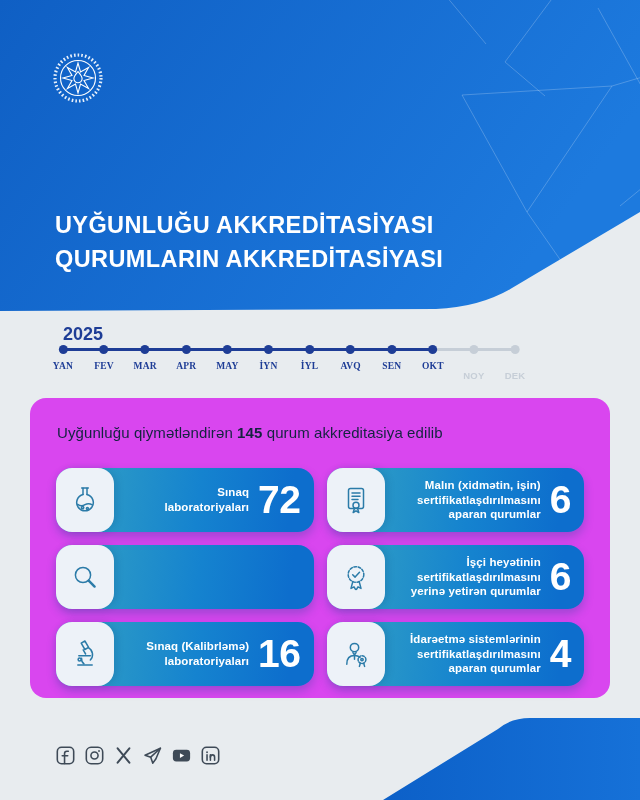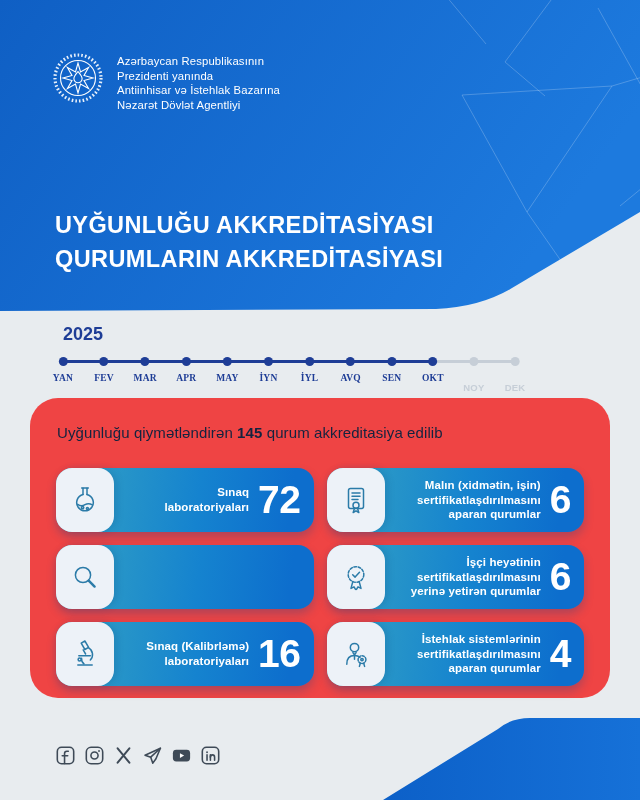--- a/index.html
+++ b/index.html
@@ -9,34 +9,34 @@
     font-family:"Liberation Sans", sans-serif;
   }
   svg{display:block;}
   
   .header-svg{position:absolute;top:0;left:0;}
   .brand{position:absolute;top:52px;left:52px;display:flex;gap:13px;align-items:flex-start;}
   .brand-text{color:#ffffff;font-size:11.3px;line-height:14.6px;font-weight:500;letter-spacing:.15px;padding-top:2px;}
   .title{position:absolute;left:55px;top:208px;color:#ffffff;font-size:23.5px;font-weight:700;line-height:34px;letter-spacing:.4px;}
   
   .timeline{position:absolute;left:63px;top:324px;width:452px;}
-  .tl-year{font-size:18px;font-weight:700;color:#1e3d96;margin:0 0 12px 0;}
+  .tl-year{font-size:18px;font-weight:700;color:#1e3d96;margin:0 0 0 0;}
   .tl-track{position:relative;height:40px;}
   .tl-line{position:absolute;top:3.2px;height:2.6px;border-radius:2px;}
   .tl-line.done{left:0;width:81.82%;background:#1e3d96;}
   .tl-line.todo{left:81.82%;right:0;background:#c6ced7;}
   .tl-m{position:absolute;top:0;transform:translateX(-50%);text-align:center;}
   .tl-dot{width:9px;height:9px;border-radius:50%;margin:0 auto;}
   .tl-m.on .tl-dot{background:#1e3d96;}
   .tl-m.off .tl-dot{background:#c6ced7;}
   .tl-lbl{margin-top:7px;font-size:9.5px;font-weight:700;letter-spacing:.2px;}
   .tl-m.on .tl-lbl{color:#1e3d96;font-family:Liberation Serif, serif;}
   .tl-m.off .tl-lbl{color:#c6ced7;margin-top:16px;}
   
-  .card{position:absolute;left:30px;top:398px;width:580px;height:300px;background:#ef4444;border-radius:28px;}
+  .card{position:absolute;left:30px;top:398px;width:580px;height:300px;background:#d946ef;border-radius:16px;}
   .card-heading{position:absolute;left:27px;top:26px;font-size:15px;color:#13233f;letter-spacing:.1px;}
   .card-heading .count{font-weight:700;}
   .stats{position:absolute;left:26px;right:26px;top:70px;display:grid;grid-template-columns:1fr 1fr;column-gap:18px;row-gap:11px;gap:13px;}
   .stat{position:relative;height:64px;}
   .pill{position:absolute;inset:0;border-radius:16px;
         background:linear-gradient(97deg,#35a3c3 0%,#1583cf 55%,#0d6ecd 90%);
         box-shadow:0 5px 10px rgba(10,70,140,.28);}
   .tile{position:absolute;left:0;top:0;width:58px;height:64px;background:#edf2f8;border-radius:16px;
         box-shadow:3px 0 7px rgba(10,60,120,.18);display:flex;align-items:center;justify-content:center;}
   .stat-content{position:absolute;left:60px;right:0;top:0;height:100%;display:flex;align-items:center;justify-content:flex-end;padding-right:13px;gap:9px;}
@@ -78,26 +78,20 @@
 
   <div class="brand">
     <svg width="52" height="52" viewBox="0 0 52 52">
       <g stroke="#ffffff" fill="none" stroke-width="1.1">
         <circle cx="26" cy="26" r="23" stroke-dasharray="1.6 2.1" stroke-width="3.2" opacity=".9"></circle>
         <circle cx="26" cy="26" r="17.5"></circle>
         <polygon points="41,26 32,28.5 36.6,36.6 28.5,32 26,41 23.5,32 15.4,36.6 20,28.5 11,26 20,23.5 15.4,15.4 23.5,20 26,11 28.5,20 36.6,15.4 32,23.5"></polygon>
         <path d="M26 19.5c2.6 3.1 4.1 4.7 4.1 7.2a4.1 4.1 0 1 1-8.2 0c0-2.5 1.5-4.1 4.1-7.2z"></path>
       </g>
     </svg>
-    <div class="brand-text">
-      <div>Azərbaycan Respublikasının</div>
-      <div>Prezidenti yanında</div>
-      <div>Antiinhisar və İstehlak Bazarına</div>
-      <div>Nəzarət Dövlət Agentliyi</div>
-    </div>
   </div>
 
   <div class="title">
     <div>UYĞUNLUĞU AKKREDİTASİYASI</div>
     <div>QURUMLARIN AKKREDİTASİYASI</div>
   </div>
 
   <div class="timeline">
     <div class="tl-year">2025</div>
     <div class="tl-track">
@@ -257,21 +251,21 @@
             <path d="M7.8 27.2q0-8.6 7.7-8.6 3.5 0 5.5 1.8"></path>
             <path d="M13.9 15.6l1.6 2.2 1.6-2.2"></path>
               <path d="M15.5 17.8v4.4"></path>
             <circle cx="23" cy="22.6" r="3.9" stroke-dasharray="2.2 1.4"></circle>
             <circle cx="23" cy="22.6" r="1.2"></circle>
             <path d="M21.3 26.2l-.9 3.2"></path>
               <path d="M24.7 26.2l.9 3.2"></path>
           </svg>
         </div>
         <div class="stat-content">
-          <div class="stat-label">İstehlak sistemlərinin
+          <div class="stat-label">İdarəetmə sistemlərinin
 sertifikatlaşdırılmasını
 aparan qurumlar</div>
           <div class="stat-value">4</div>
         </div>
       </div>
 
     </div>
   </div>
 
   <div class="social">

